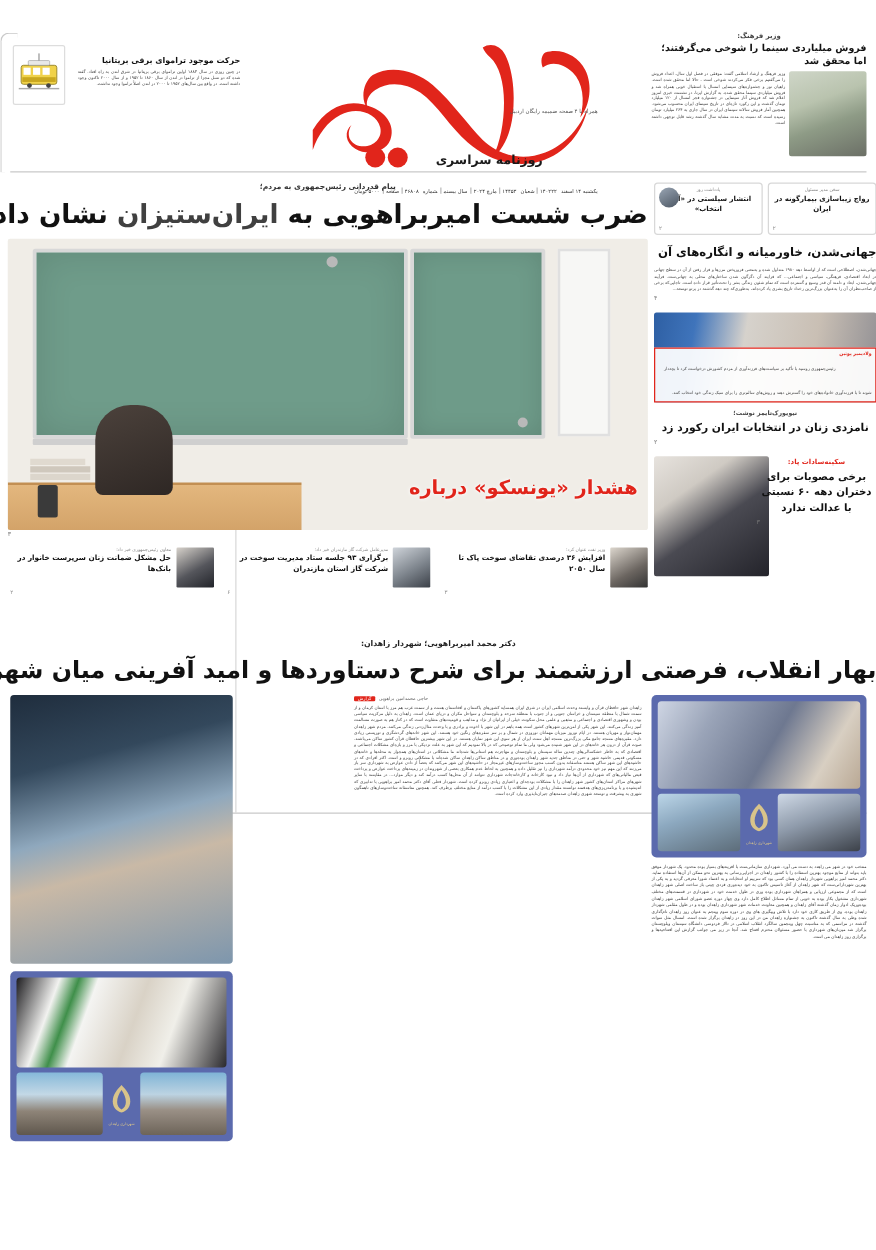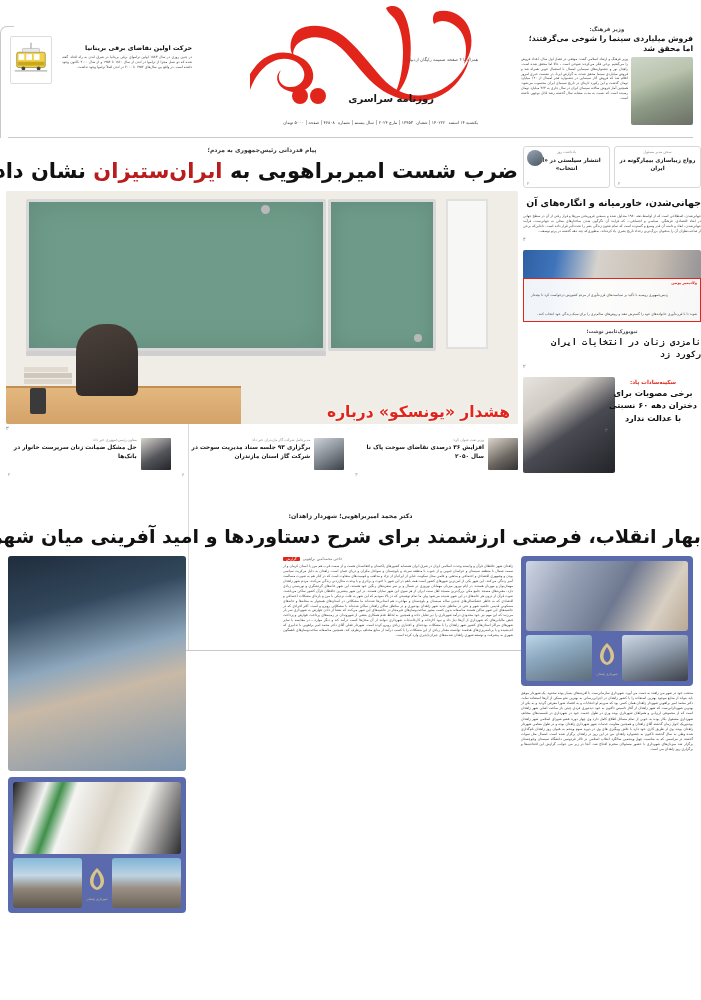--- a/index.html
+++ b/index.html
@@ -8,33 +8,33 @@
     width: 701px; height: 1000px;
     background: #ffffff;
     font-family: "DejaVu Sans", "Liberation Sans", sans-serif;
     overflow: hidden;
   }
   .page { position: relative; width: 701px; height: 1000px; background: #fff; padding-left: 36px; }
 
   
   .rtl { direction: rtl; text-align: right; }
   .ctr { text-align: center; }
-  .red { color: #b91c1c; }
+  .red { color: #404040; }
   .kicker { font-size: 5.5px; color: #444; font-weight: bold; letter-spacing: 0; }
   .micro { font-size: 3.4px; line-height: 1.45; color: #3a3a3a; text-align: justify; }
   .pg { font-size: 5px; color: #777; direction: ltr; text-align: left; }
 
   
   .header { position: absolute; inset: 0 0 auto 0; height: 150px; }
 
   .hdr-rule { position: absolute; left: 8px; right: 8px; top: 137px;
               border-top: 1px solid #c9c9c9; }
 
   
-  .masthead { position: absolute; left: 236px; top: 0; width: 250px; height: 125px; }
+  .masthead { position: absolute; left: 236px; top: 30px; width: 250px; height: 125px; }
   .mast-logo { position: absolute; right: 0; top: 0; width: 250px; height: 105px; }
   .mast-sub { position: absolute; right: 52px; top: 93px; font-size: 10px;
               font-weight: bold; color: #1a1a1a; letter-spacing: -.3px; }
   .mast-tag { position: absolute; right: 8px; top: 57px; font-size: 4.4px;
               color: #555; white-space: nowrap; }
   .mast-date { position: absolute; right: 6px; top: 120px; font-size: 4.2px;
                color: #333; white-space: nowrap; direction: rtl; }
   .mast-date span { padding: 0 2px; border-left: 1px solid #bbb; }
   .mast-date span:last-child { border-left: none; }
 
@@ -97,21 +97,21 @@
                  margin-top: 2px; text-align: center; }
 
   
   .col-main { position: absolute; left: 6px; top: 4px; width: 512px; }
   .main-kicker { font-size: 6px; color: #333; font-weight: bold; text-align: center; }
   .main-hl { font-size: 21px; font-weight: bold; color: #111; text-align: center;
              margin: 6px 0 8px; letter-spacing: -.4px; white-space: nowrap; }
 
   .class-photo { position: relative; width: 100%; height: 233px; border-radius: 2px;
                  overflow: hidden; }
-  .unesco { position: absolute; right: 8px; bottom: 0; text-align: right;
+  .unesco { position: absolute; right: 8px; bottom: 22px; text-align: right;
             color: #e1251b; font-weight: bold; font-size: 15.5px; line-height: 1.5;
             text-shadow: 0 0 2px rgba(255,255,255,.95), 0 0 4px rgba(255,255,255,.8); }
 
   
   .cards { display: flex; gap: 9px; margin-top: 7px; }
   .card { flex: 1; display: flex; gap: 4px; position: relative; padding-bottom: 7px;}
   .card .ph { width: 30px; height: 32px; flex: 0 0 30px; border-radius: 1px; }
   .card .tx { flex: 1; text-align: right; }
   .card .k { font-size: 3.6px; color: #8a8a8a; margin-bottom: 1px; }
   .card .t { font-size: 5.8px; font-weight: bold; color: #111; line-height: 1.5; }
@@ -201,21 +201,21 @@
           <rect x="24" y="18" width="6" height="6" fill="#fff"></rect>
           <rect x="7" y="26" width="28" height="4" fill="#c9a71f"></rect>
           <rect x="12" y="12" width="18" height="4" rx="1" fill="#e8e8e8" stroke="#999" stroke-width=".5"></rect>
           <line x1="21" y1="12" x2="21" y2="6" stroke="#777" stroke-width=".8"></line>
           <circle cx="13" cy="33" r="2" fill="#444"></circle>
           <circle cx="29" cy="33" r="2" fill="#444"></circle>
           <rect x="4" y="35" width="34" height="1.2" fill="#aaa"></rect>
         </svg>
       </div>
       <div class="hdr-right-inner">
-        <div class="hl">حرکت اولین تقاضای برقی بریتانیا</div>
+        <div class="hl">حرکت موجود تراموای برقی بریتانیا</div>
         <div class="micro">در چنین روزی در سال ۱۸۸۳ اولین تراموای برقی بریتانیا در شرق لندن به راه افتاد. گفته شده که دو نسل مجزا از تراموا در لندن از سال ۱۸۶۰ تا ۱۹۵۲ و از سال ۲۰۰۰ تاکنون وجود داشته است. در واقع بین سال‌های ۱۹۵۲ تا ۲۰۰۰ در لندن اصلاً تراموا وجود نداشت.</div>
       </div>
     </div>
 
     <div class="hdr-rule"></div>
   </div>
 
   <div class="upper">
     <div class="vsep"></div>
 
@@ -241,21 +241,21 @@
 
       <div class="putin-img" style="background:linear-gradient(100deg,#2e5fa3 0%,#3f74bb 18%,#d6d2cc 40%,#c9bfb4 70%,#8e8d92 100%);">
         <div class="putin-cap rtl">
           <span class="putin-tag">ولادیمیر پوتین</span>
           <span class="micro">رئیس‌جمهوری روسیه با تأکید بر سیاست‌های فرزندآوری از مردم کشورش درخواست کرد تا بچه‌دار شوند تا با فرزندآوری خانواده‌های خود را گسترش دهند و روش‌های سالم‌تری را برای سبک زندگی خود انتخاب کنند.</span>
         </div>
       </div>
 
       <div style="margin-top:6px;">
         <div class="kicker ctr" style="font-size:5px;">نیویورک‌تایمز نوشت؛</div>
-        <div style="font-size:8.6px;font-weight:bold;color:#111;text-align:right;margin-top:3px;line-height:1.4;font-family:Liberation Mono, monospace;">نامزدی زنان در انتخابات ایران رکورد زد</div>
+        <div style="font-size:8.6px;font-weight:bold;color:#111;text-align:center;margin-top:3px;line-height:1.4;">نامزدی زنان در انتخابات ایران رکورد زد</div>
         <div class="pg" style="margin-top:2px;">۲</div>
       </div>
 
       <div class="woman-wrap">
         <div class="woman-img" style="background:linear-gradient(145deg,#e7e3de 0%,#cfcac3 28%,#4a4a52 55%,#23232a 100%);"></div>
         <div class="woman-tx">
           <div class="k">سکینه‌سادات پاد:</div>
           <div class="t">برخی مصوبات برای دختران دهه ۶۰ نسبتی با عدالت ندارد</div>
           <div class="pg" style="margin-top:3px;">۳</div>
         </div>

